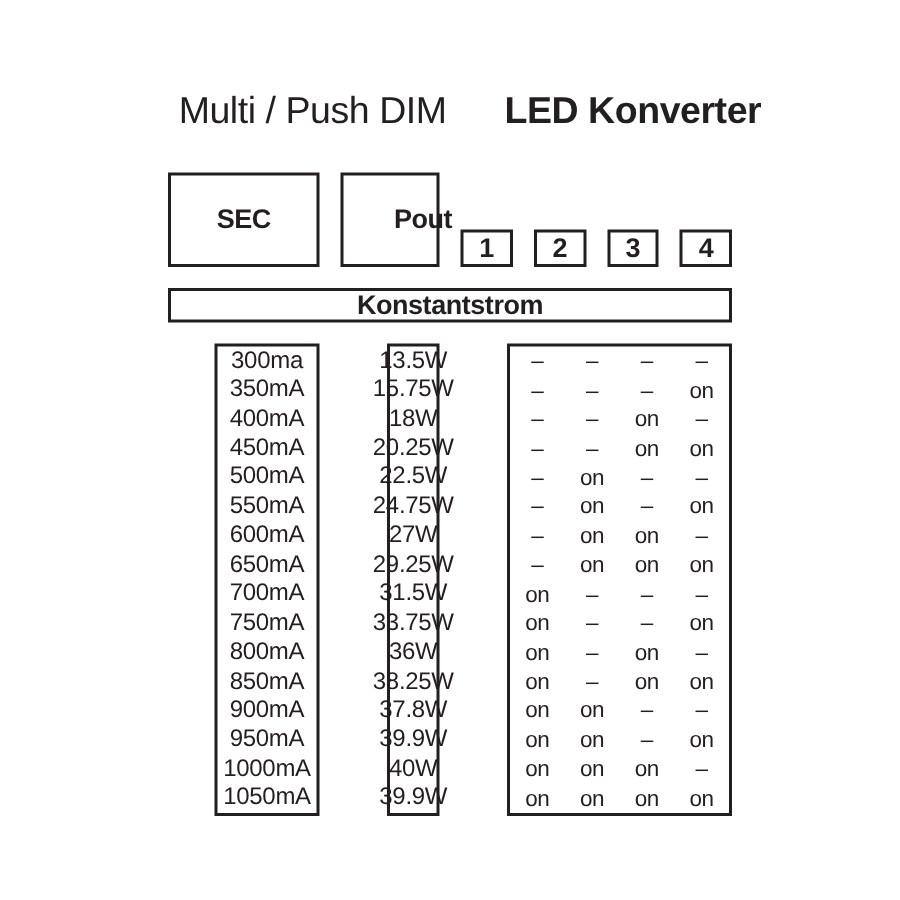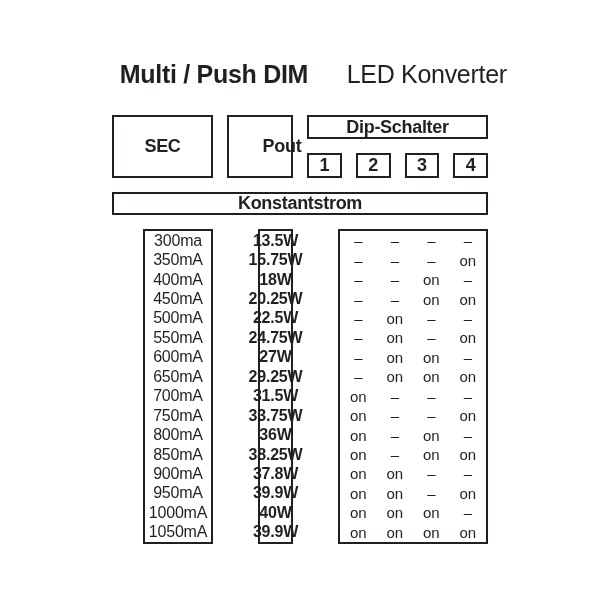--- a/index.html
+++ b/index.html
@@ -19,22 +19,22 @@
   }
   .title {
     position: absolute;
     left: 0; right: 0;
     top: 31px;
     text-align: center;
     font-size: 25px;
     letter-spacing: -0.3px;
     white-space: pre;
   }
-  .title .t-bold { font-weight: 700; }
-  .title .t-reg  { font-weight: 400; margin-left: 32px; }
+  .title .t-bold { font-weight: 400; }
+  .title .t-reg  { font-weight: 700; margin-left: 32px; }
 
   .konv-table {
     position: absolute;
     left: 112px;
     top: 115px;
     width: 376px;
     height: 429px;
     display: grid;
     grid-template-columns: 101px 66px 1fr 1fr 1fr 1fr;
     grid-template-rows: 24px 25px 23px 1fr;
@@ -62,21 +62,21 @@
   .data-col {
     grid-row: 4;
     display: grid;
     grid-auto-rows: 1fr;
     font-weight: 400;
     font-size: 16px;
     letter-spacing: -0.2px;
     margin-left: 31px;
   }
   .sec-d  { grid-column: 1; }
-  .pout-d { grid-column: 2; font-weight: 700; }
+  .pout-d { grid-column: 2; font-weight: 400; }
   .dip-d  {
     grid-column: 3 / 7;
     grid-template-columns: repeat(4, 1fr);
     font-size: 15px;
   }
   .cell {
     display: flex;
     align-items: center;
     justify-content: center;
   }
@@ -89,21 +89,20 @@
   <div class="title">
     <span class="t-bold">Multi / Push DIM</span><span class="t-reg"> LED Konverter</span>
   </div>
 
   <div class="konv-table">
 
     <div class="box sec-h">SEC</div>
 
     <div class="box pout-h">Pout</div>
 
-    <div class="box dip-h">Dip-Schalter</div>
 
     <div class="box dip-n1">1</div>
     <div class="box dip-n2">2</div>
     <div class="box dip-n3">3</div>
     <div class="box dip-n4">4</div>
 
     <div class="box konst">Konstantstrom</div>
 
     <div class="box data-col sec-d" id="sec-data">
         <div class="cell">300ma</div>

